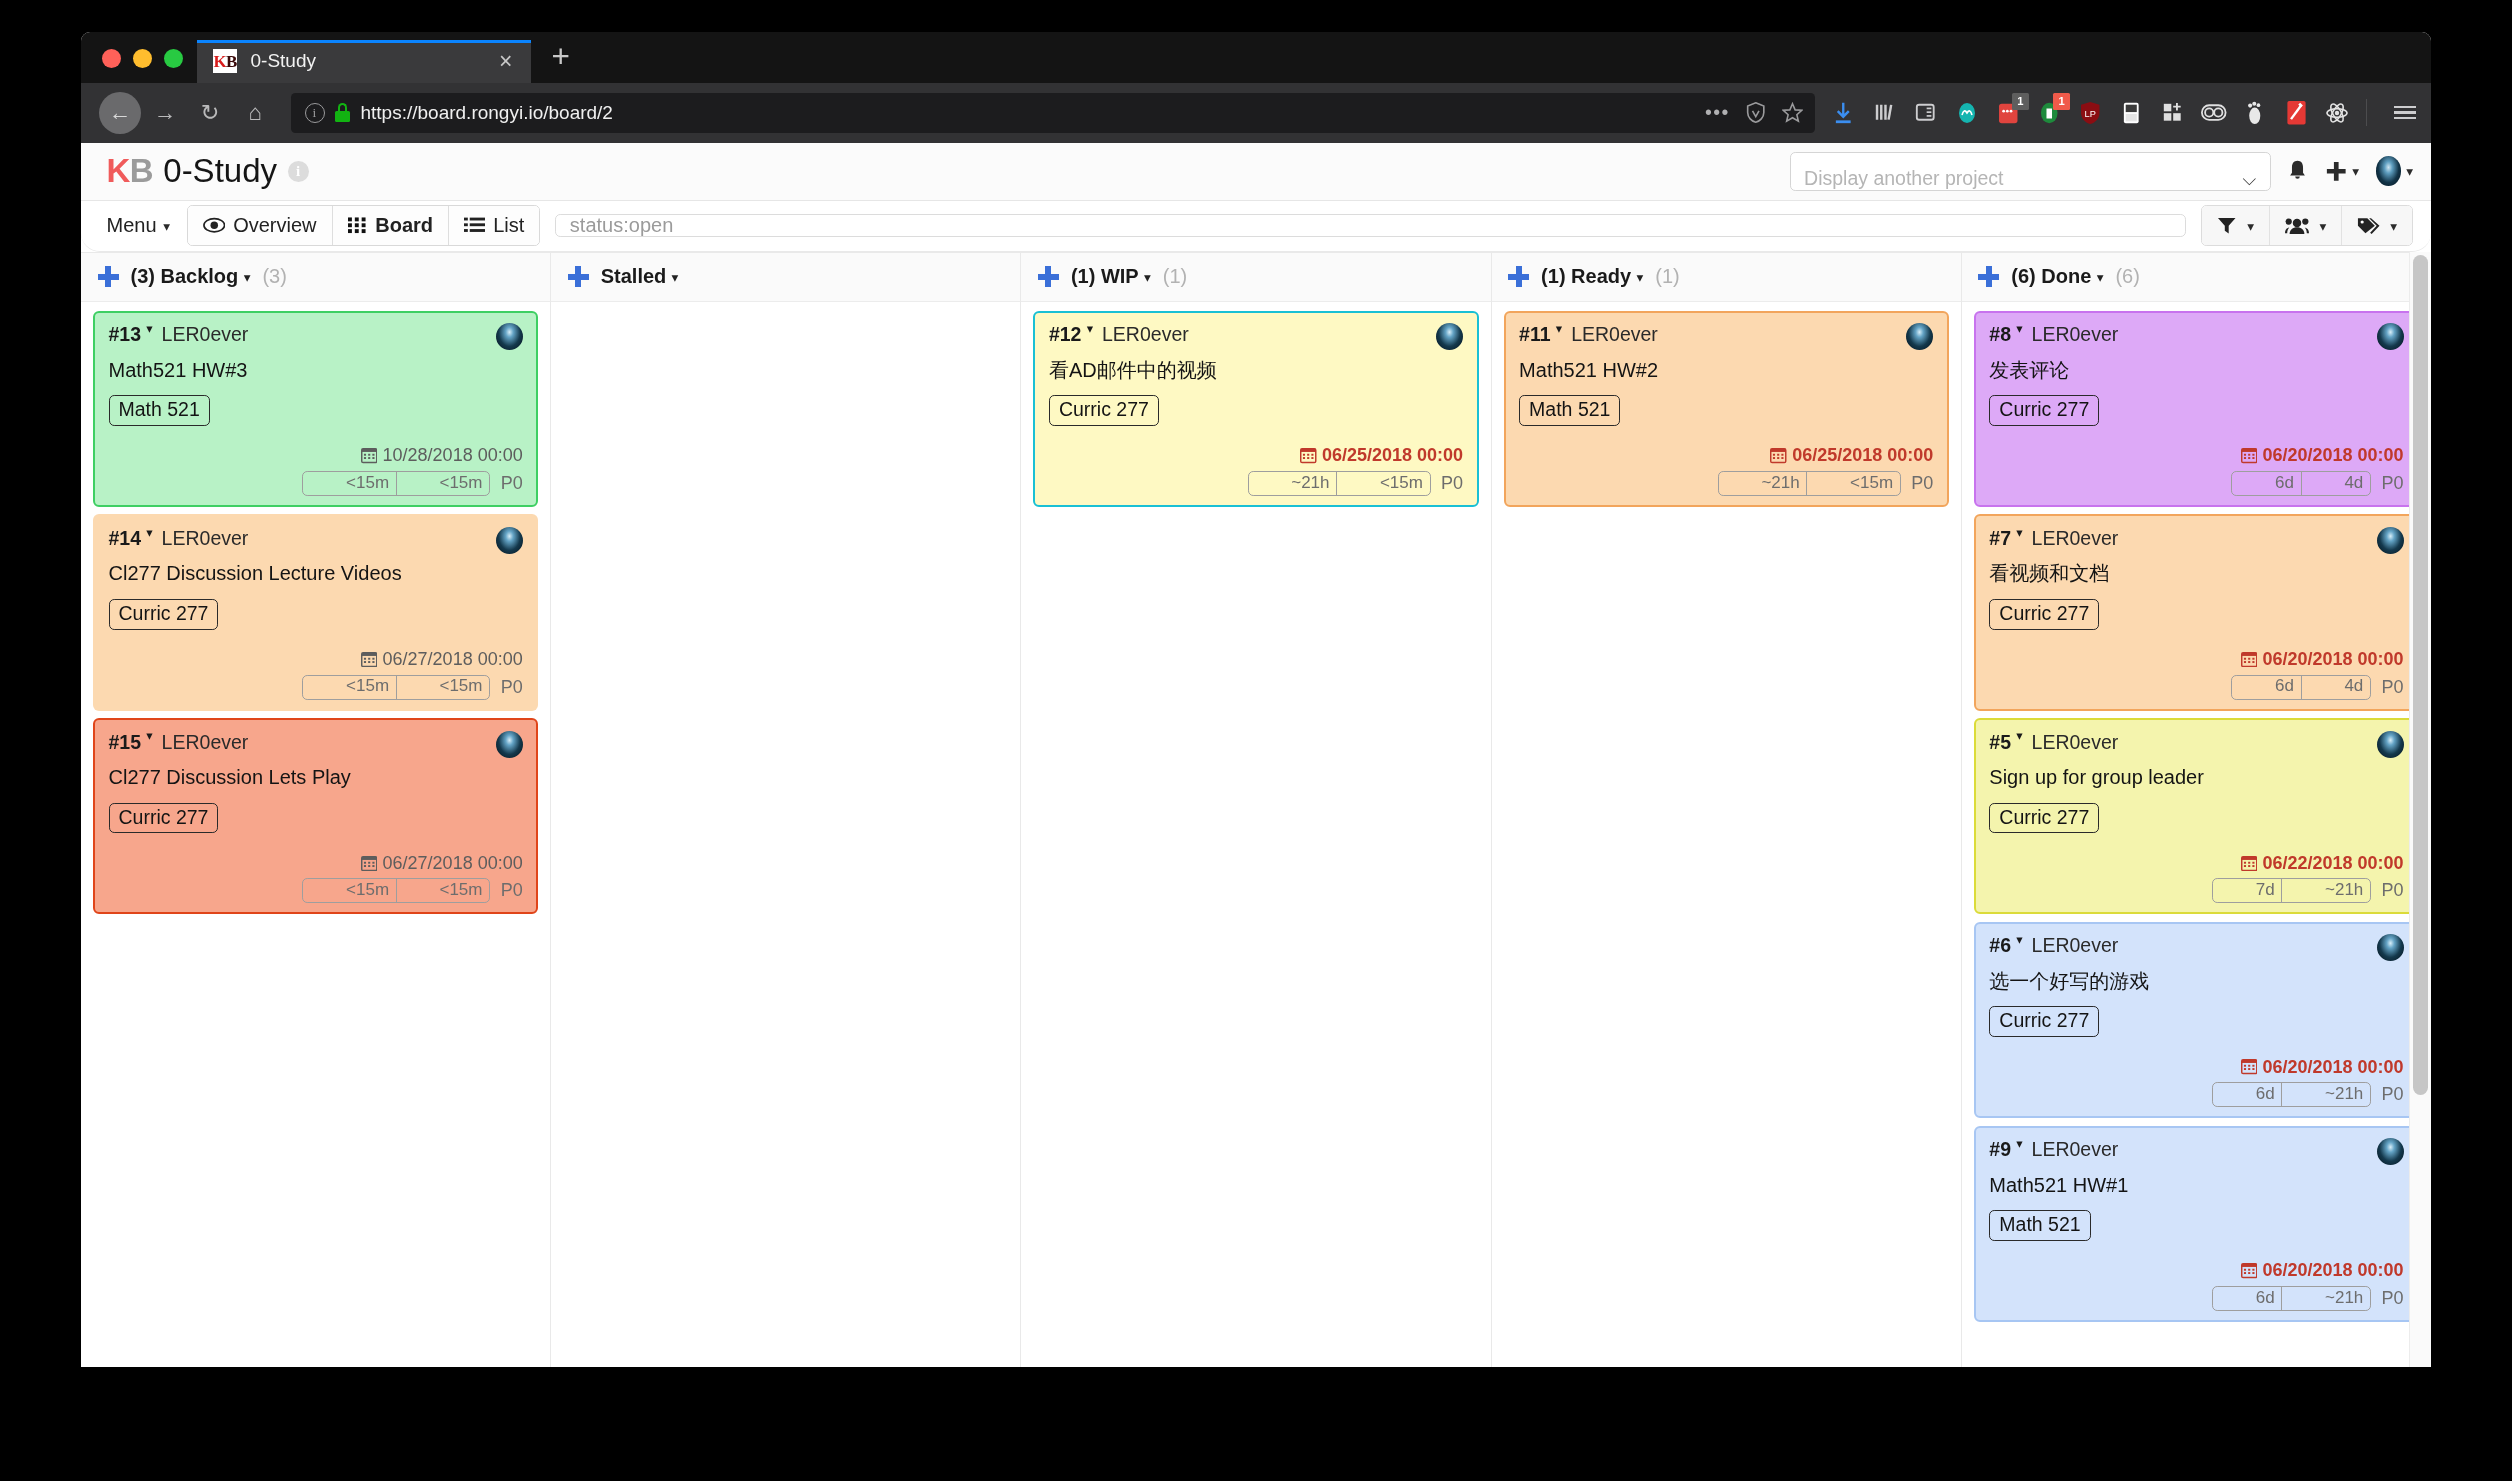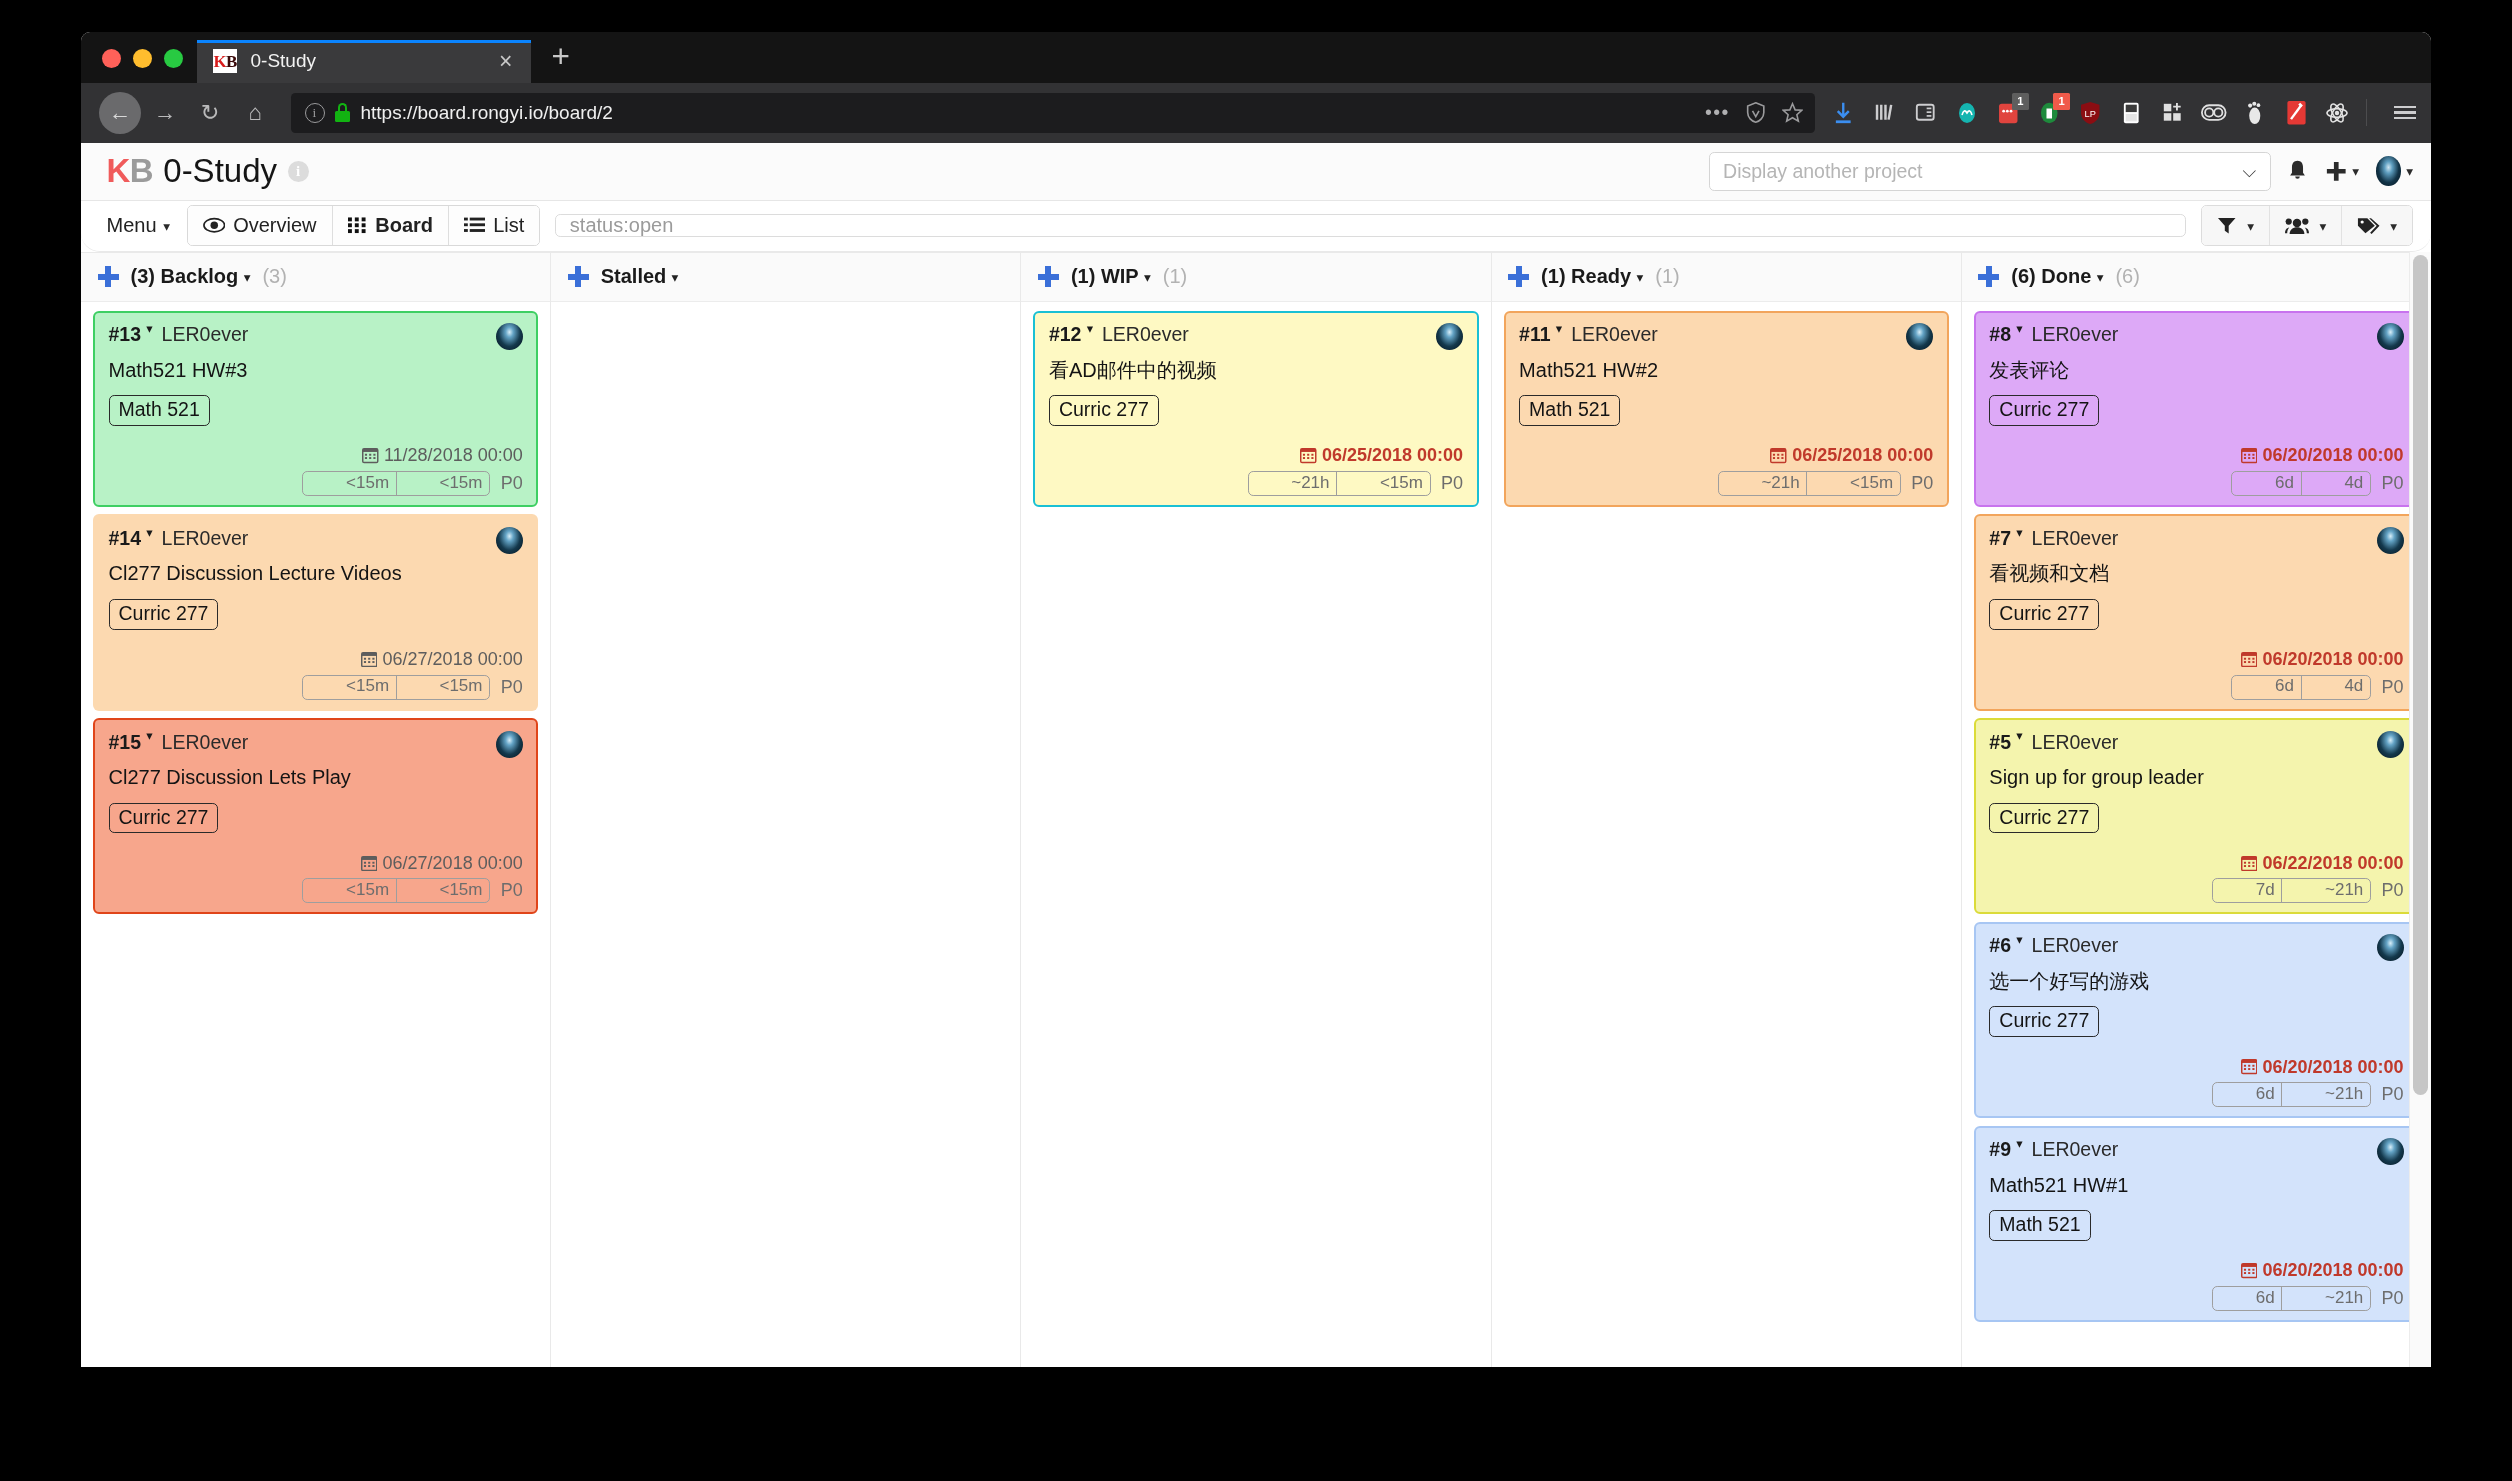--- a/index.html
+++ b/index.html
@@ -136,22 +136,22 @@
   .brand .k { color:#f05b5b; }
   .brand .b { color:#9b9b9b; }
   .proj-title { font-size:33px; color:#151515; margin-left:10.5px; font-weight:400; white-space:nowrap;}
   .info-badge {
     width:21px;height:21px;border-radius:50%;background:#dcdcdc;color:#fff;
     font-size:15px;display:flex;align-items:center;justify-content:center;
     margin-left:10.5px; font-family:"Liberation Serif",serif; font-weight:bold;
   }
   .header-right { margin-left:auto; display:flex; align-items:center; gap:16.5px; }
   .proj-select {
-    width:562px; height:39px; border:0.7px solid #d5d5d5; border-radius:5.2px;
-    background:#fff; display:flex; align-items:center; padding:0 13.5px;
+    width:481px; height:39px; border:0.7px solid #d5d5d5; border-radius:5.2px;
+    background:#fff; display:flex; align-items:flex-end; padding:0 13.5px;
     color:#b5b5b5; font-size:19.5px;
   }
   .proj-select .chev { margin-left:auto; color:#333; font-size:18px; }
   .bell { width:21px;height:24px; }
   .plus-menu { display:flex; align-items:center; gap:5.2px; font-size:25.5px; color:#2b2b2b; font-weight:bold;}
   .caret-sm { font-size:13.5px; color:#2b2b2b; }
   .avatar-sm {
     width:25.5px;height:30px;border-radius:50%;
     background: radial-gradient(ellipse at 50% 38%, #cfe6f2 0%, #5e9ec0 22%, #123448 58%, #04121c 100%);
   }
@@ -550,21 +550,21 @@
                       <rect x="0.8" y="2" width="16.4" height="15" rx="1.5" fill="none" stroke="currentColor" stroke-width="1.6"></rect>
                       <rect x="0.8" y="2" width="16.4" height="3.4" fill="currentColor"></rect>
                       <g fill="currentColor">
                         <rect x="3.2" y="7.4" width="2.3" height="2.1"></rect>
                         <rect x="7.8" y="7.4" width="2.3" height="2.1"></rect>
                         <rect x="12.4" y="7.4" width="2.3" height="2.1"></rect>
                         <rect x="3.2" y="11" width="2.3" height="2.1"></rect>
                         <rect x="7.8" y="11" width="2.3" height="2.1"></rect>
                         <rect x="12.4" y="11" width="2.3" height="2.1"></rect>
                       </g>
-                    </svg><span class="due-text">11/28/2018 00:00</span></span></div>
+                    </svg><span class="due-text">10/28/2018 00:00</span></span></div>
                 <div class="card-foot">
                   <span class="time-pill">
                     <span>&lt;15m</span>
                     <span>&lt;15m</span>
                   </span>
                   <span class="prio">P0</span>
                 </div>
               </div>
               <div class="card" style="background: rgb(252, 217, 176);">
                 <div class="card-top">

